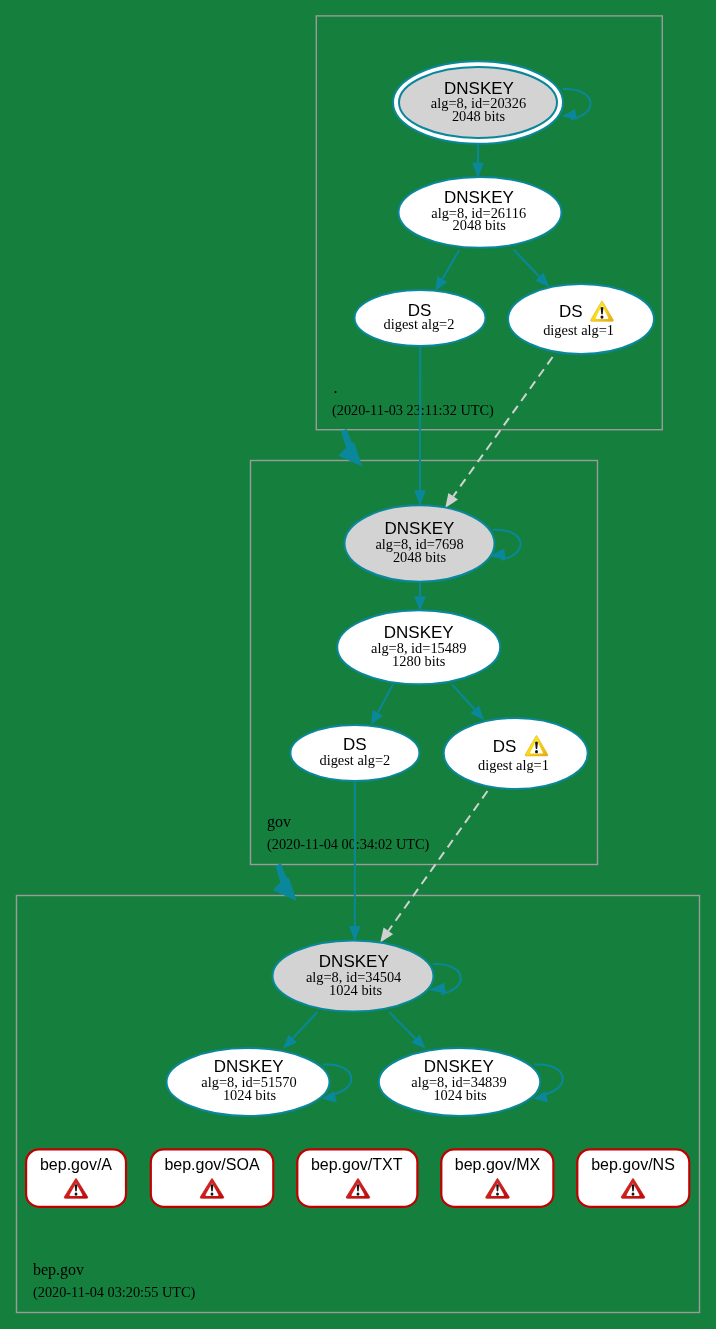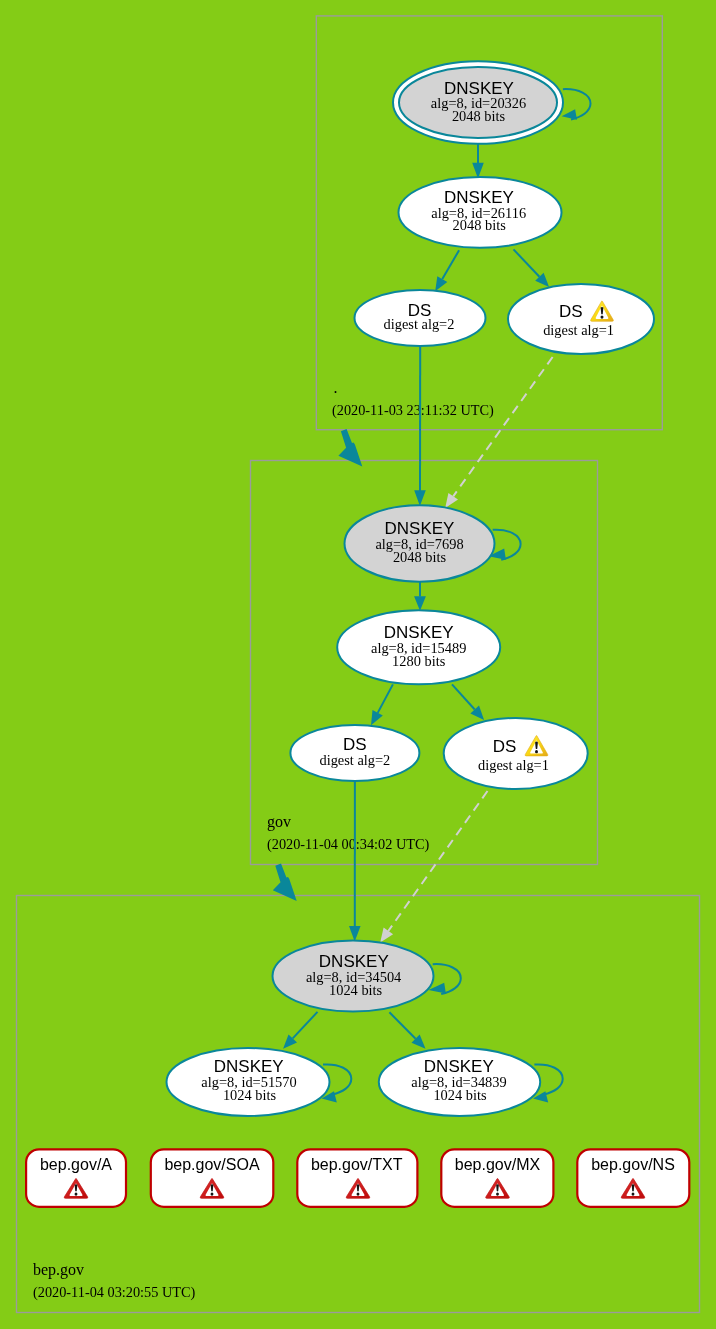--- a/index.html
+++ b/index.html
@@ -1,19 +1,19 @@
 <!DOCTYPE html>
 <html><head>
 <meta charset="utf-8">
 <title>DNSSEC Authentication Chain</title>
 <style>
   html,body{margin:0;padding:0;background:#ffffff;}
   body{width:716px;height:1329px;overflow:hidden;
        font-family:"Liberation Sans",sans-serif;}
-  #stage{position:relative;width:716px;height:1329px;background:#84cc16;}
+  #stage{position:relative;width:716px;height:1329px;background:#15803d;}
   svg#chain{display:block;shape-rendering:geometricPrecision;}
   .zone-box{fill:none;stroke:#9b9b9b;stroke-width:1.4;}
   .ell{stroke:#0a879a;stroke-width:2;}
   .f-gray{fill:#d3d3d3;}
   .f-white{fill:#ffffff;}
   .edge{fill:none;stroke:#0a879a;stroke-width:2;stroke-linecap:butt;}
   .ahead{fill:#0a879a;stroke:none;}
   .edge-ins{fill:none;stroke:#d1d1d1;stroke-width:2;stroke-dasharray:9 6;}
   .ahead-ins{fill:#d1d1d1;stroke:none;}
   .deleg{fill:#0a879a;stroke:none;}

